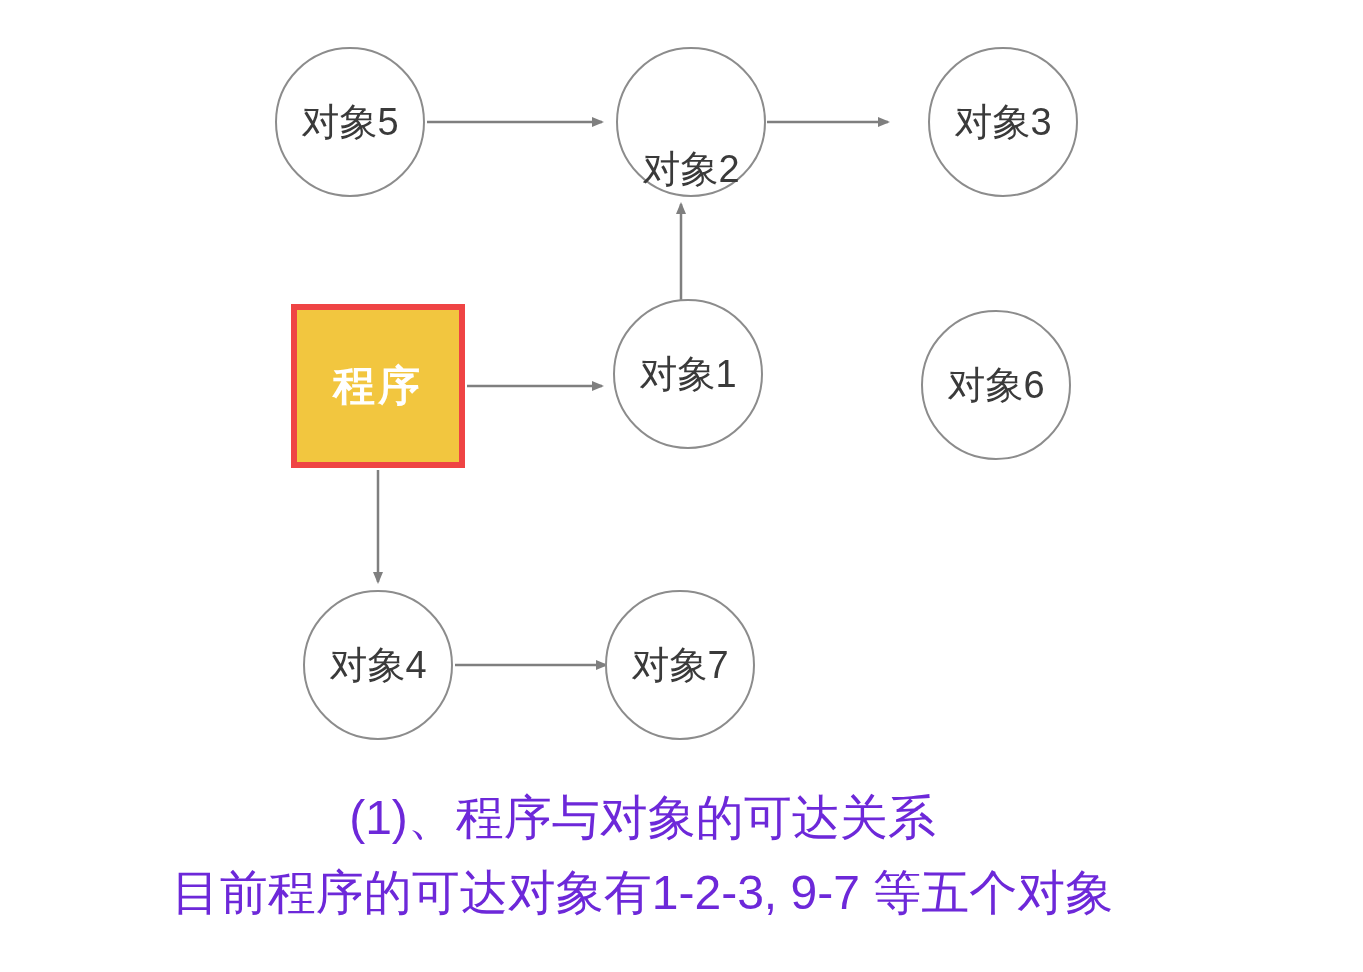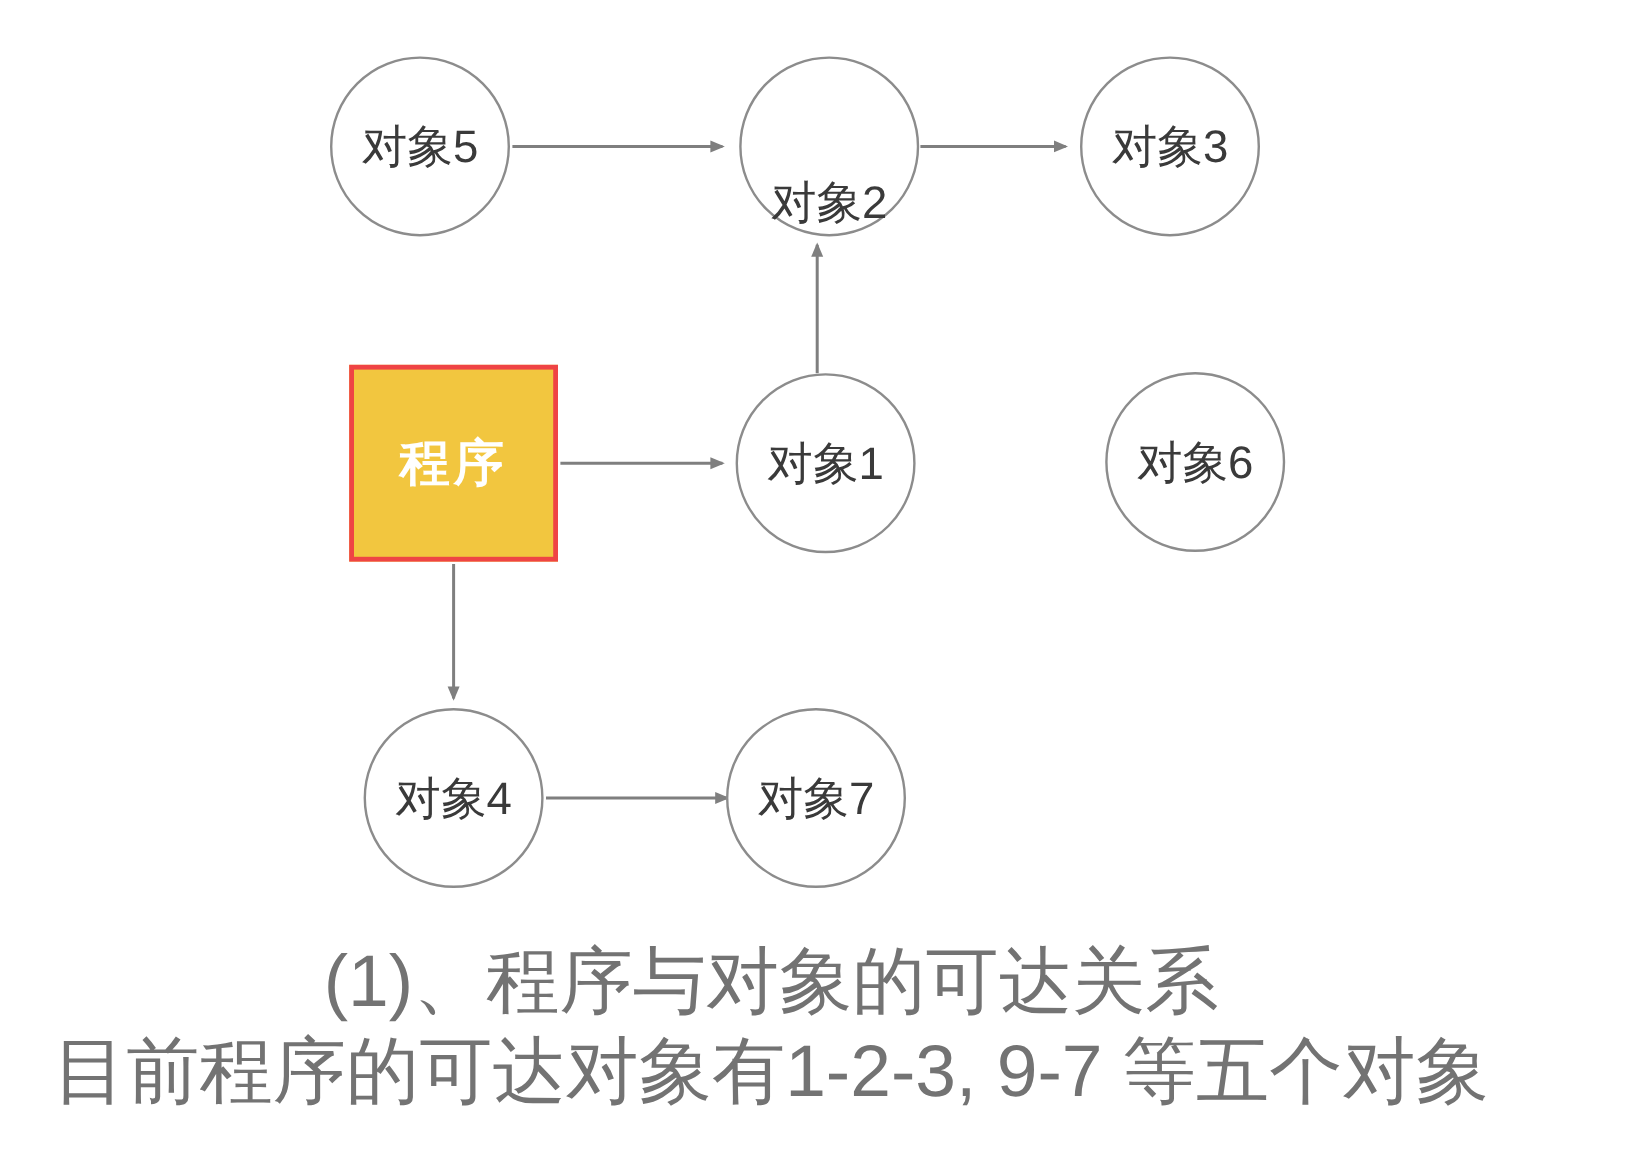--- a/index.html
+++ b/index.html
@@ -38,48 +38,48 @@
     z-index: 2;
     box-sizing: border-box;
   }
   .program-box {
     position: absolute;
     left: 291px;
     top: 304px;
     width: 174px;
     height: 164px;
     background: #f2c63f;
-    border: 4px solid #ef4444;
+    border: 6px solid #ef4444;
     display: flex;
     align-items: center;
     justify-content: center;
     font-size: 42px;
     font-weight: bold;
     letter-spacing: 3px;
     color: #ffffff;
     z-index: 2;
     box-sizing: border-box;
   }
   
   .n-obj5 { left: 275px; top: 47px;  }
   .n-obj2 { left: 616px; top: 47px; align-items: flex-end;  }
-  .n-obj3 { left: 900px; top: 47px; text-align: right;  }
-  .n-obj1 { left: 613px; top: 311px; }
+  .n-obj3 { left: 928px; top: 47px; text-align: right;  }
+  .n-obj1 { left: 613px; top: 299px; }
   .n-obj6 { left: 921px; top: 310px; }
   .n-obj4 { left: 303px; top: 590px; }
   .n-obj7 { left: 605px; top: 590px; }
   .caption {
     position: absolute;
     left: 0;
     top: 780px;
     width: 1285px;
     text-align: center;
-    font-size: 61px;
+    font-size: 48px;
     line-height: 75px;
-    color: #737373;
+    color: #6d28d9;
     z-index: 2;
   }
 </style>
 </head>
 <body>
 
 <div class="stage">
 
   <svg class="edges-layer" viewBox="0 0 1363 972" xmlns="http://www.w3.org/2000/svg">
     <defs>

